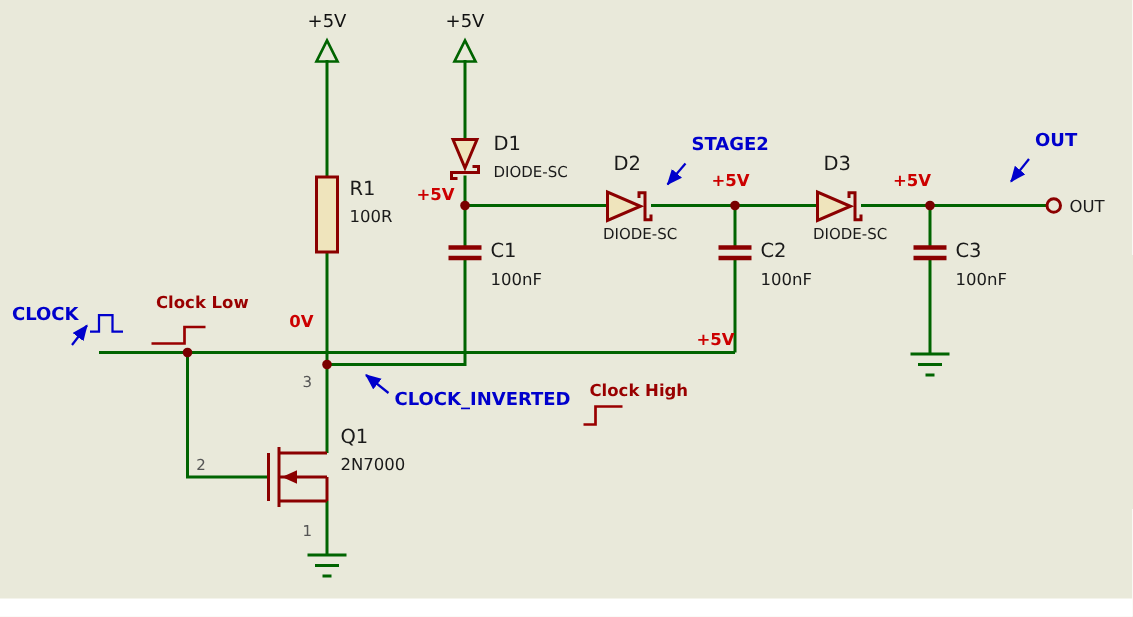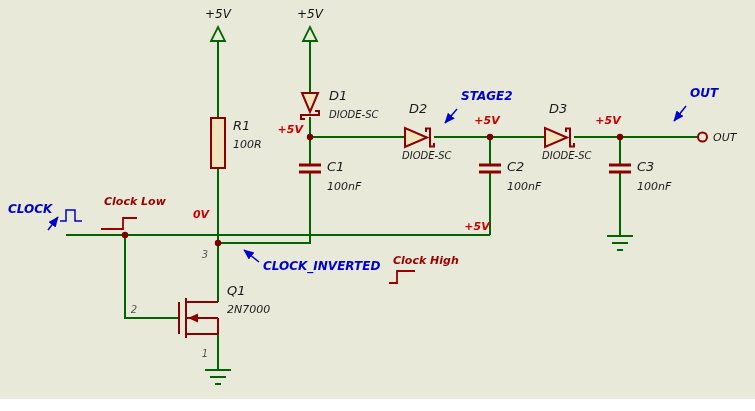--- a/index.html
+++ b/index.html
@@ -1,17 +1,17 @@
 <!DOCTYPE html>
 <html><head>
 <meta charset="utf-8">
 <style>
   html,body{margin:0;padding:0;background:#ffffff;}
   body{font-family:"DejaVu Sans",sans-serif;}
-  .stage{width:755px;height:411px;position:relative;background:#ffffff;font-style:italic;}
+  .stage{width:755px;height:411px;position:relative;background:#ffffff;}
   svg{display:block;}
   .canvas-bg{fill:#e9e9da;}
   .wire line,.wire polyline{stroke:#006400;stroke-width:2;fill:none;}
   .pwrsym{stroke:#006400;stroke-width:1.8;fill:none;}
   .gnd line{stroke:#006400;stroke-width:2;}
   .comp{stroke:#8b0000;stroke-width:2;fill:none;}
   .comp-filled{stroke:#8b0000;stroke-width:2;fill:#efe4bc;}
   .plate{stroke:#8b0000;stroke-width:3;fill:none;}
   .mos{stroke:#8b0000;stroke-width:2;fill:none;}
   .mos-arrow{fill:#8b0000;stroke:none;}

